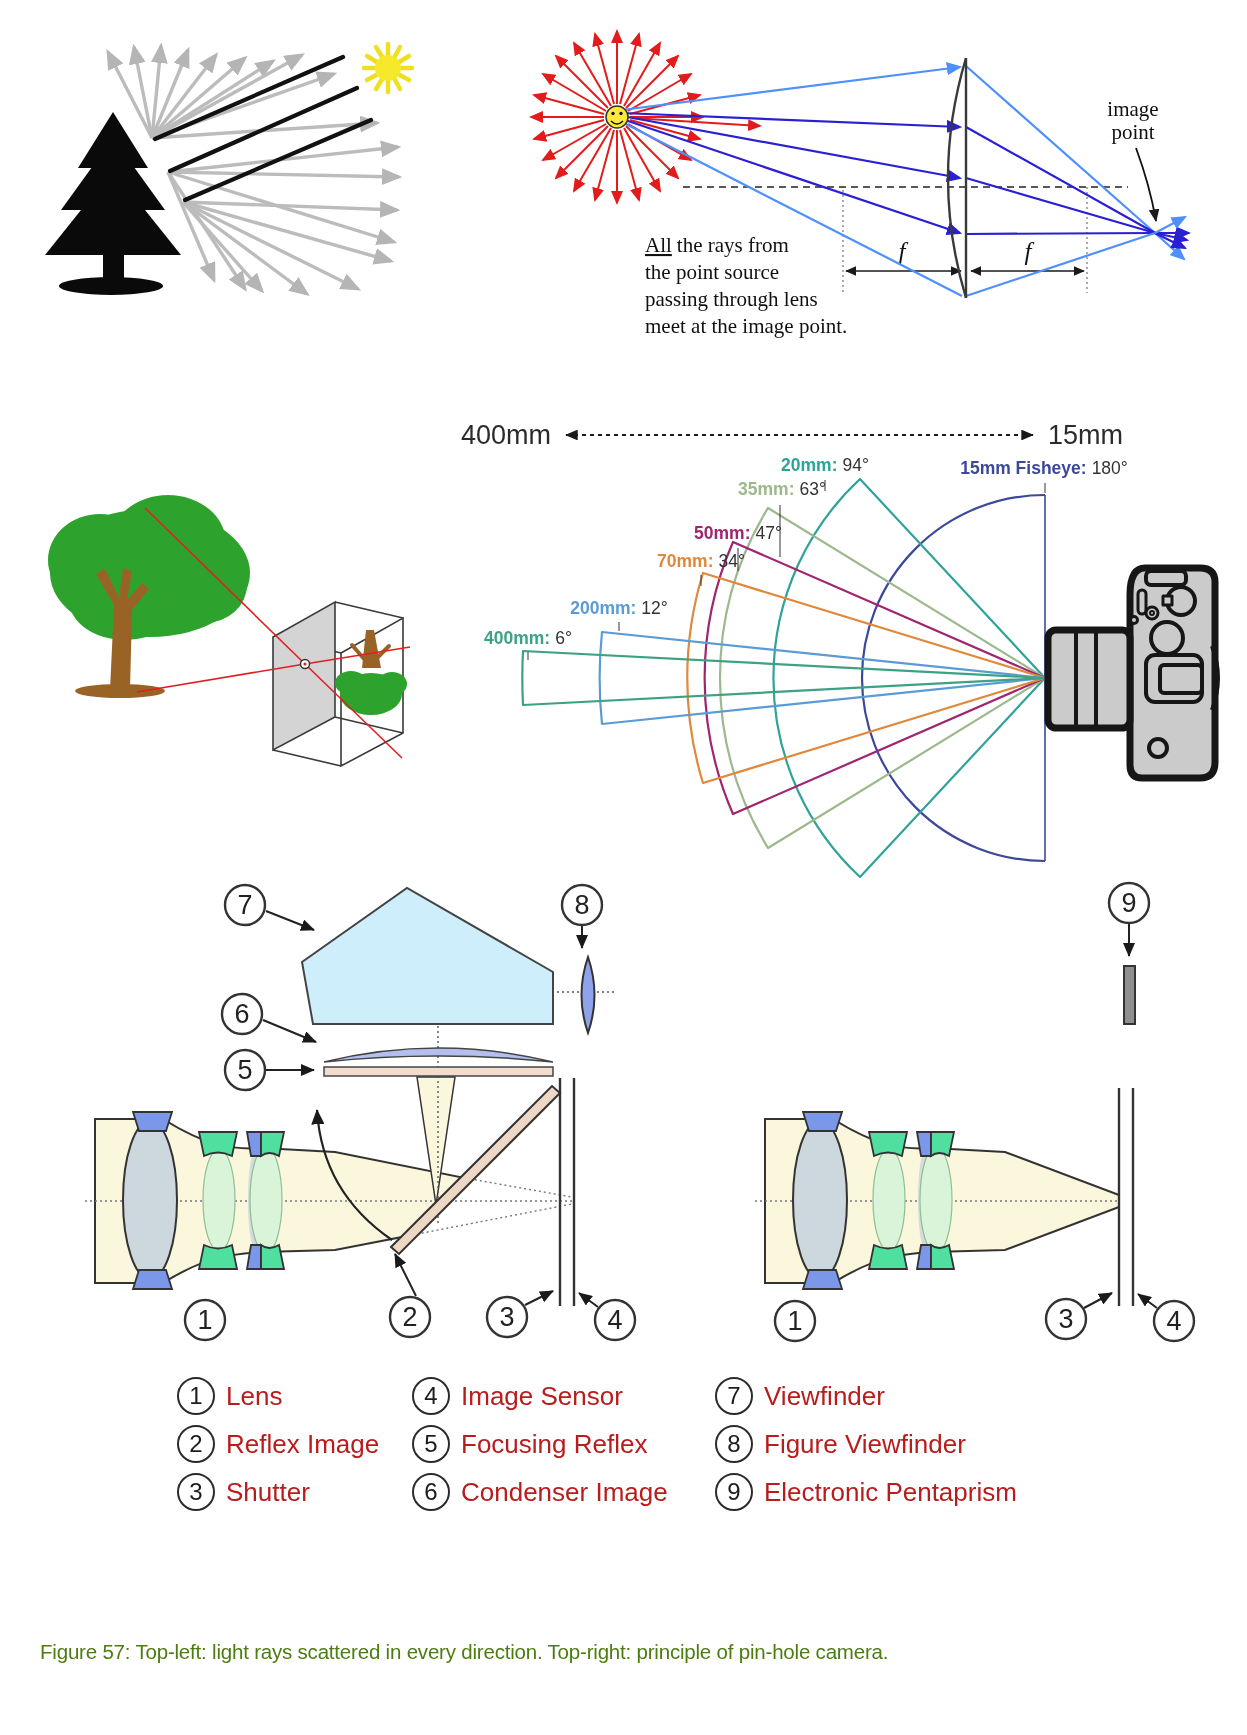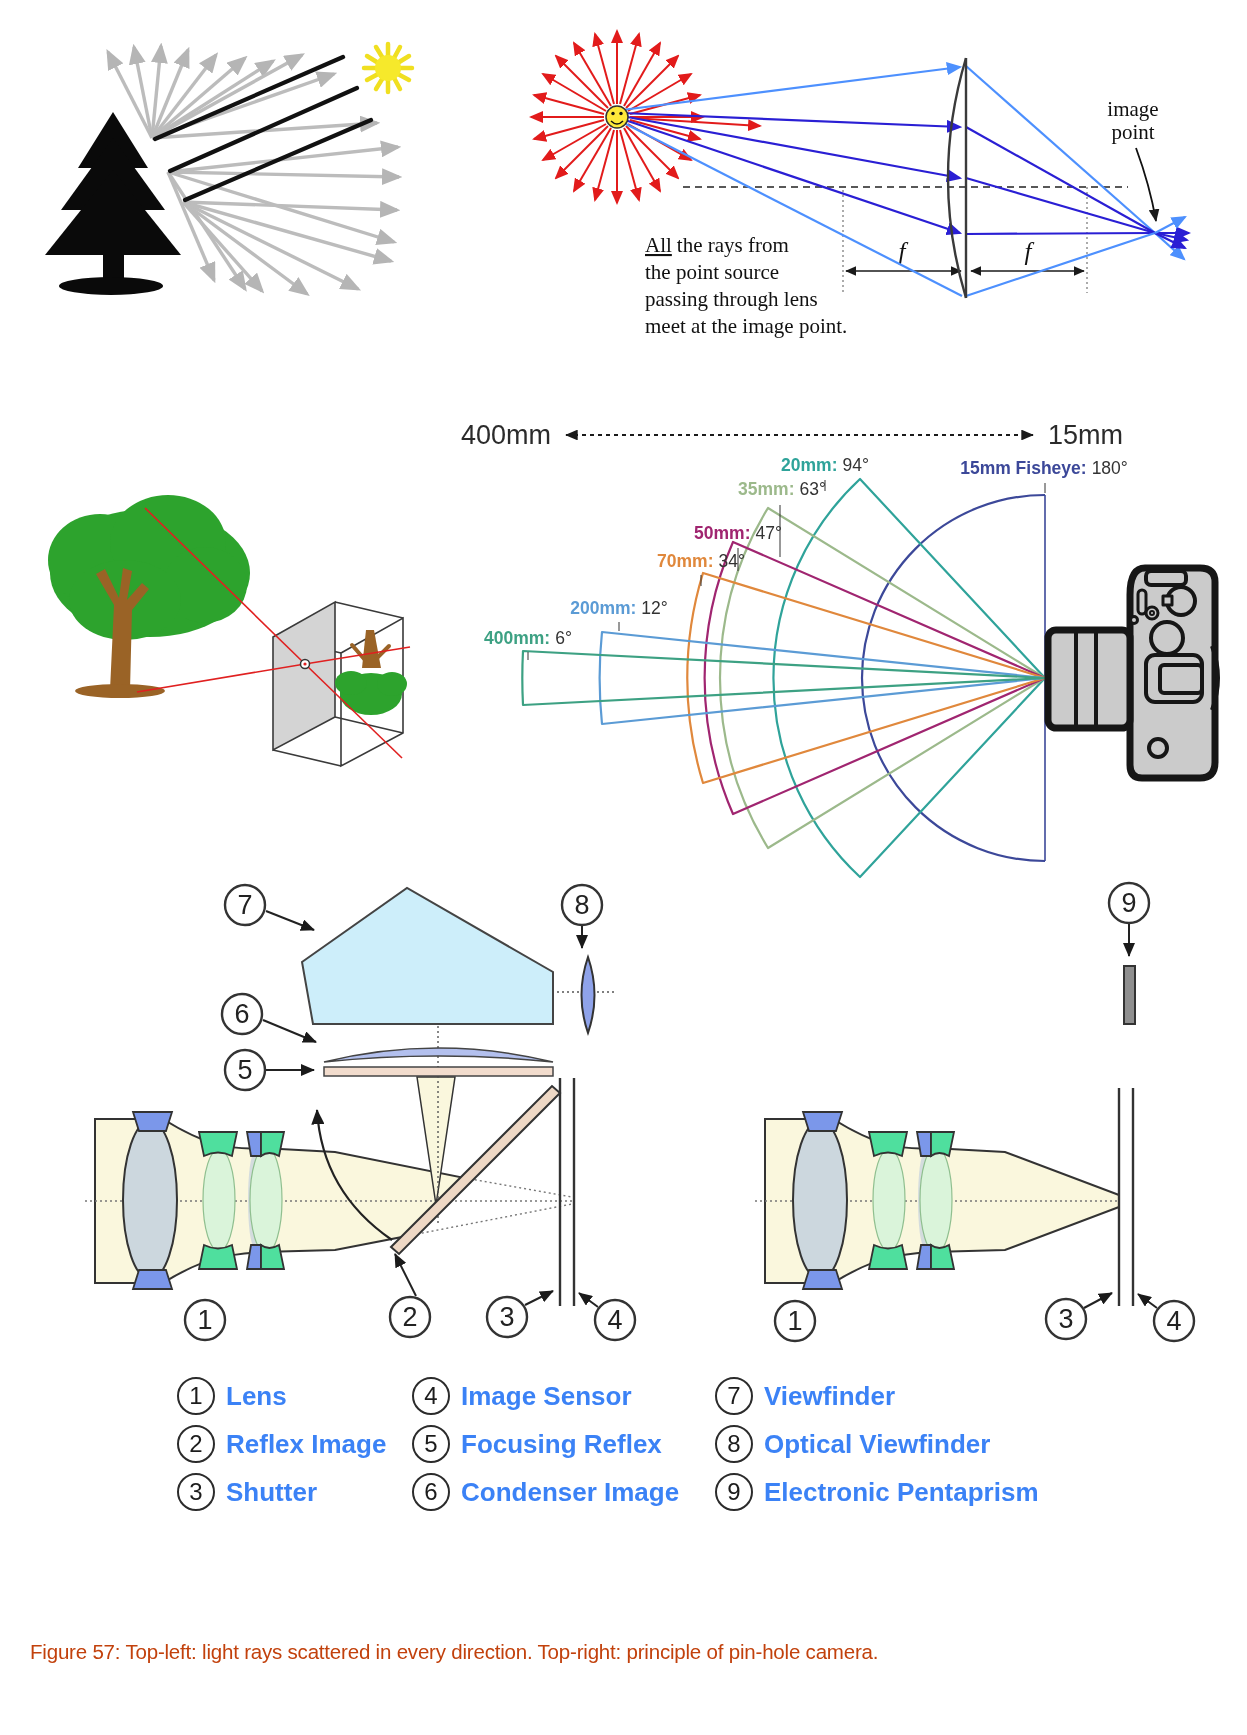--- a/index.html
+++ b/index.html
@@ -1,23 +1,23 @@
 <!DOCTYPE html>
 <html><head>
 <meta charset="utf-8">
 <style>
   html,body{margin:0;padding:0;background:#ffffff;}
   #page{position:relative;width:1247px;height:1735px;background:#fff;font-family:"Liberation Sans",sans-serif;overflow:hidden;}
   svg{position:absolute;left:0;top:0;}
   .legend{position:absolute;top:1378px;display:flex;flex-direction:column;}
   .legend-row{display:flex;align-items:center;gap:11px;height:36px;margin-bottom:12px;}
   .cnum{display:flex;align-items:center;justify-content:center;width:34px;height:34px;border:2.5px solid #2b2b2b;border-radius:50%;font-size:24px;color:#1c1c1c;flex:0 0 auto;}
-  .llabel{font-size:26px;color:#3b82f6;white-space:nowrap;font-weight:bold;}
+  .llabel{font-size:26px;color:#b91c1c;white-space:nowrap;}
   #col1{left:177px;}#col2{left:412px;}#col3{left:715px;}
-  .caption{position:absolute;left:30px;top:1636px;width:1205px;font-size:20.5px;line-height:31px;color:#c2410c;letter-spacing:-0.2px;}
+  .caption{position:absolute;left:40px;top:1636px;width:1205px;font-size:20.5px;line-height:31px;color:#4d7c0f;letter-spacing:-0.2px;}
   .serif{font-family:"Liberation Serif",serif;}
 </style>
 </head>
 <body>
 
 <div id="page">
 
 <svg width="1247" height="1630" viewBox="0 0 1247 1630">
   <defs>
     <marker id="aB" markerWidth="8" markerHeight="6" refX="6.5" refY="3" orient="auto-start-reverse">
@@ -427,21 +427,21 @@
         <span class="llabel">Condenser Image</span>
       </div>
 </div>
 <div class="legend" id="col3">
   <div class="legend-row">
         <span class="cnum">7</span>
         <span class="llabel">Viewfinder</span>
       </div>
   <div class="legend-row">
         <span class="cnum">8</span>
-        <span class="llabel">Optical Viewfinder</span>
+        <span class="llabel">Figure Viewfinder</span>
       </div>
   <div class="legend-row">
         <span class="cnum">9</span>
         <span class="llabel">Electronic Pentaprism</span>
       </div>
 </div>
 
 <div class="caption">
   <div>Figure 57: Top-left: light rays scattered in every direction. Top-right: principle of pin-hole camera.</div>
 </div>

